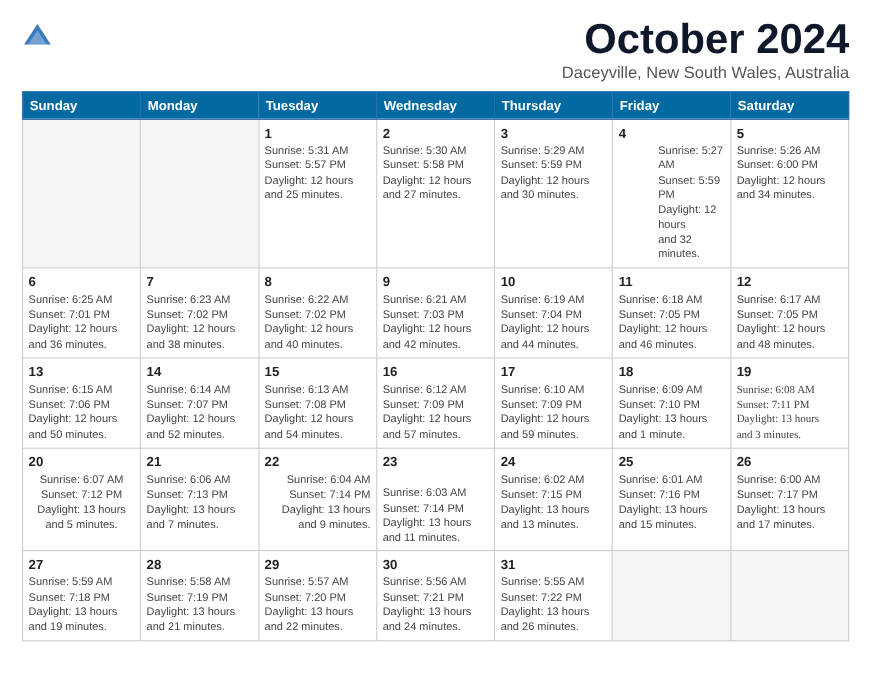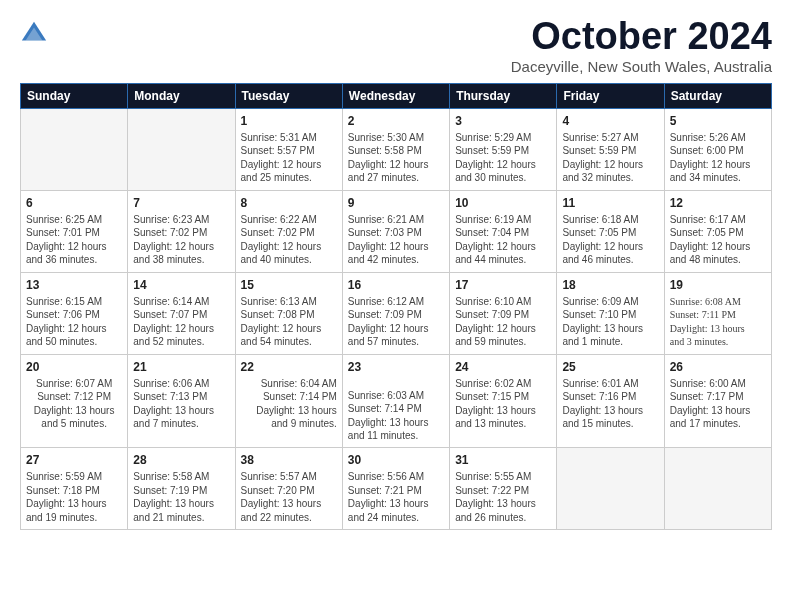--- a/index.html
+++ b/index.html
@@ -45,21 +45,21 @@
     .location {
       font-size: 15px;
       color: #555;
     }
     .calendar {
       width: 100%;
       border-collapse: collapse;
       font-size: 11px;
     }
     .calendar th {
-      background-color: #0f172a;
+      background-color: #0369a1;
       color: #fff;
       text-align: left;
       padding: 5px 6px;
       font-size: 12px;
       font-weight: bold;
       border: 1px solid #2a6aaf;
     }
     .calendar td {
       vertical-align: top;
       padding: 4px 5px;
@@ -136,21 +136,21 @@
         </td>
         <td>
           <span class="day-num">3</span>
           <div class="day-info" style="white-space: pre-line;">Sunrise: 5:29 AM
 Sunset: 5:59 PM
 Daylight: 12 hours
 and 30 minutes.</div>
         </td>
         <td>
           <span class="day-num">4</span>
-          <div class="day-info" style="white-space: pre-line;">Sunrise: 5:27 AM
+          <div class="day-info" style="white-space: pre-line; margin-left: 36px;">Sunrise: 5:27 AM
 Sunset: 5:59 PM
 Daylight: 12 hours
 and 32 minutes.</div>
         </td>
         <td>
           <span class="day-num">5</span>
           <div class="day-info" style="white-space: pre-line;">Sunrise: 5:26 AM
 Sunset: 6:00 PM
 Daylight: 12 hours
 and 34 minutes.</div>
@@ -318,21 +318,21 @@
 and 19 minutes.</div>
         </td>
         <td>
           <span class="day-num">28</span>
           <div class="day-info" style="white-space: pre-line;">Sunrise: 5:58 AM
 Sunset: 7:19 PM
 Daylight: 13 hours
 and 21 minutes.</div>
         </td>
         <td>
-          <span class="day-num">38</span>
+          <span class="day-num">29</span>
           <div class="day-info" style="white-space: pre-line;">Sunrise: 5:57 AM
 Sunset: 7:20 PM
 Daylight: 13 hours
 and 22 minutes.</div>
         </td>
         <td>
           <span class="day-num">30</span>
           <div class="day-info" style="white-space: pre-line;">Sunrise: 5:56 AM
 Sunset: 7:21 PM
 Daylight: 13 hours

